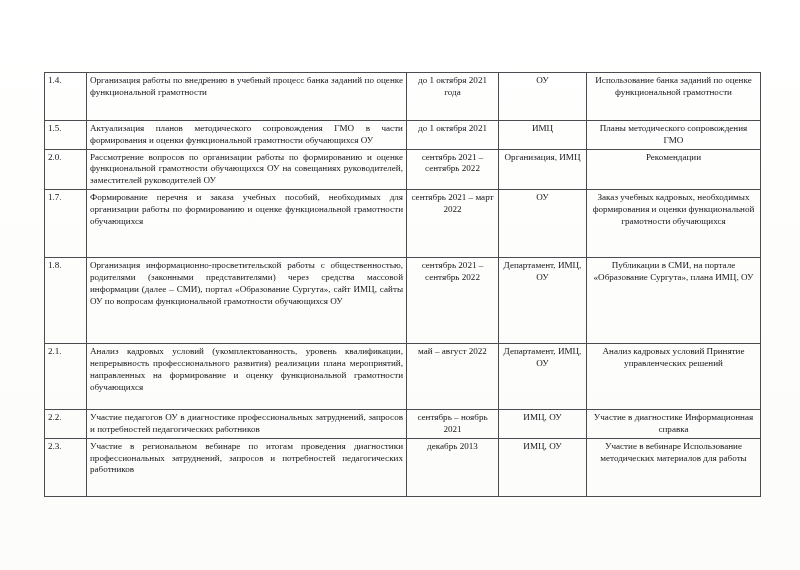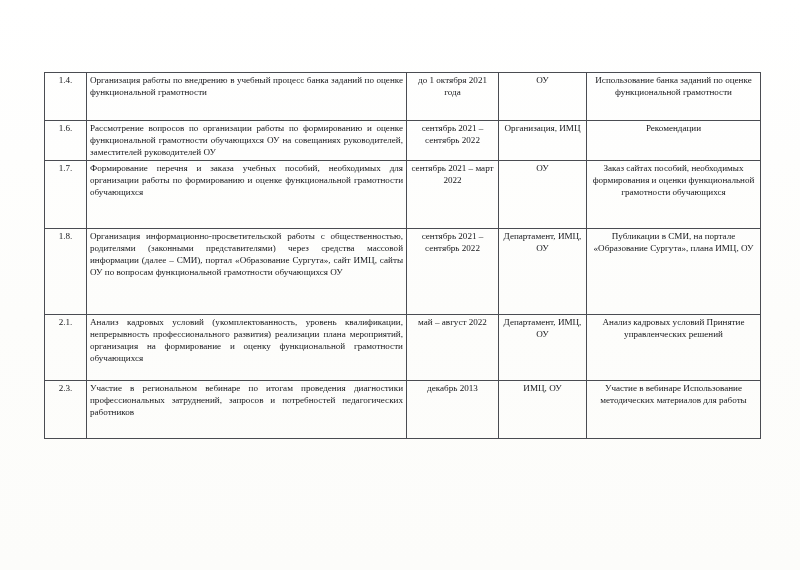--- a/index.html
+++ b/index.html
@@ -41,21 +41,21 @@
     padding: 2px 3px 2px 3px;
     vertical-align: top;
   }
   col.c-num   { width: 42px; }
   col.c-task  { width: 320px; }
   col.c-term  { width: 92px; }
   col.c-resp  { width: 88px; }
   col.c-res   { width: 174px; }
 
   .num {
-    text-align: center;
+    text-align: left;
     padding-left: 5px;
     vertical-align: top;
     white-space: nowrap;
     margin-top: 12px;
   }
   .task {
     text-align: justify;
     text-align-last: left;
     hyphens: none;
     padding-left: 6px;
@@ -100,54 +100,68 @@
     <tbody>
 
       <tr class="tall-14">
         <td class="num">1.4.</td>
         <td class="task">Организация работы по внедрению в учебный процесс банка заданий по оценке функциональной грамотности</td>
         <td class="term">до 1 октября 2021 года</td>
         <td class="resp">ОУ</td>
         <td class="res">Использование банка заданий по оценке функциональной грамотности</td>
       </tr>
 
+      <tr>
+        <td class="num">1.5.</td>
+        <td class="task">Актуализация планов методического сопровождения ГМО в части формирования и оценки функциональной грамотности обучающихся ОУ</td>
+        <td class="term">до 1 октября 2021</td>
+        <td class="resp">ИМЦ</td>
+        <td class="res">Планы методического сопровождения ГМО</td>
+      </tr>
 
       <tr>
-        <td class="num">1.6.</td>
+        <td class="num">2.0.</td>
         <td class="task">Рассмотрение вопросов по организации работы по формированию и оценке функциональной грамотности обучающихся ОУ на совещаниях руководителей, заместителей руководителей ОУ</td>
         <td class="term">сентябрь 2021 – сентябрь 2022</td>
         <td class="resp">Организация, ИМЦ</td>
         <td class="res">Рекомендации</td>
       </tr>
 
       <tr class="tall-17">
         <td class="num">1.7.</td>
         <td class="task">Формирование перечня и заказа учебных пособий, необходимых для организации работы по формированию и оценке функциональной грамотности обучающихся</td>
         <td class="term">сентябрь 2021 – март 2022</td>
         <td class="resp">ОУ</td>
-        <td class="res">Заказ сайтах пособий, необходимых формирования и оценки функциональной грамотности обучающихся</td>
+        <td class="res">Заказ учебных кадровых, необходимых формирования и оценки функциональной грамотности обучающихся</td>
       </tr>
 
       <tr class="tall-18">
         <td class="num">1.8.</td>
         <td class="task">Организация информационно-просветительской работы с общественностью, родителями (законными представителями) через средства массовой информации (далее – СМИ), портал «Образование Сургута», сайт ИМЦ, сайты ОУ по вопросам функциональной грамотности обучающихся ОУ</td>
         <td class="term">сентябрь 2021 – сентябрь 2022</td>
         <td class="resp">Департамент, ИМЦ, ОУ</td>
         <td class="res">Публикации в СМИ, на портале «Образование Сургута», плана ИМЦ, ОУ</td>
       </tr>
 
 
       <tr class="tall-21">
         <td class="num">2.1.</td>
-        <td class="task">Анализ кадровых условий (укомплектованность, уровень квалификации, непрерывность профессионального развития) реализации плана мероприятий, организация на формирование и оценку функциональной грамотности обучающихся</td>
+        <td class="task">Анализ кадровых условий (укомплектованность, уровень квалификации, непрерывность профессионального развития) реализации плана мероприятий, направленных на формирование и оценку функциональной грамотности обучающихся</td>
         <td class="term">май – август 2022</td>
         <td class="resp">Департамент, ИМЦ, ОУ</td>
         <td class="res">Анализ кадровых условий Принятие управленческих решений</td>
       </tr>
 
+      <tr>
+        <td class="num">2.2.</td>
+        <td class="task">Участие педагогов ОУ в диагностике профессиональных затруднений, запросов и потребностей педагогических работников</td>
+        <td class="term">сентябрь – ноябрь 2021</td>
+        <td class="resp">ИМЦ, ОУ</td>
+        <td class="res">Участие в диагностике Информационная справка</td>
+      </tr>
 
       <tr class="tall-23">
         <td class="num">2.3.</td>
         <td class="task">Участие в региональном вебинаре по итогам проведения диагностики профессиональных затруднений, запросов и потребностей педагогических работников</td>
         <td class="term">декабрь 2013</td>
         <td class="resp">ИМЦ, ОУ</td>
         <td class="res">Участие в вебинаре Использование методических материалов для работы</td>
       </tr>
 
     </tbody>

